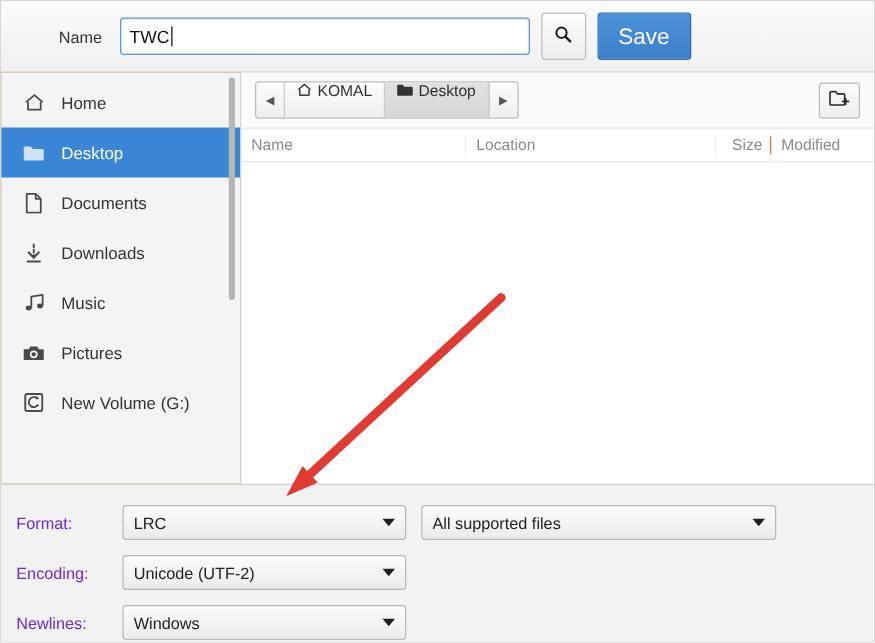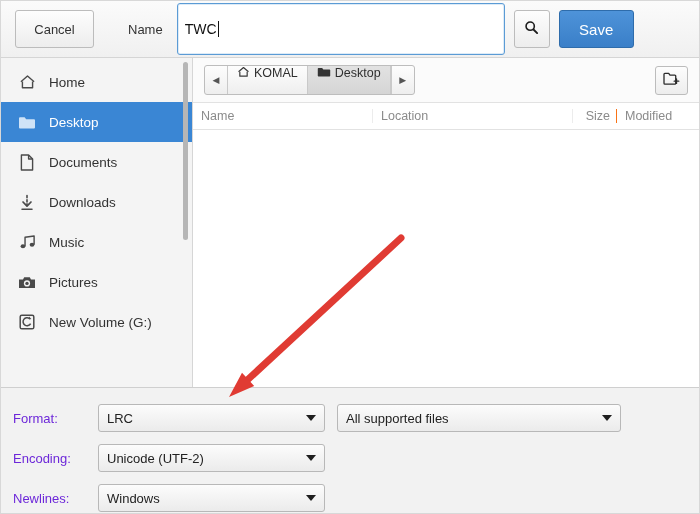--- a/index.html
+++ b/index.html
@@ -54,21 +54,21 @@
   }
   .name-label {
     font-size: 13px;
     color: #333;
     margin-left: 34px;
     margin-right: 14px;
     white-space: nowrap;
   }
   .name-field {
     width: 328px;
-    height: 52px;
+    height: 30px;
     border: 1px solid #5b9bd5;
     border-radius: 3px;
     background: #ffffff;
     display: flex;
     align-items: center;
     padding: 0 7px;
     box-sizing: border-box;
     box-shadow: 0 0 0 1px rgba(120,175,225,0.25) inset;
   }
   .name-value {
@@ -91,21 +91,21 @@
     justify-content: center;
   }
   .save-btn {
     width: 75px;
     height: 38px;
     margin-left: 9px;
     background: linear-gradient(#4e93d9, #3a7fc8);
     border: 1px solid #2e6cab;
     border-radius: 3px;
     color: #fff;
-    font-size: 15px;
+    font-size: 18px;
     cursor: pointer;
     box-sizing: border-box;
   }
 
   
   .body-area {
     flex: 1;
     display: flex;
     min-height: 0;
     background: #a16207;
@@ -310,21 +310,20 @@
     pointer-events: none;
     z-index: 50;
   }
 </style>
 </head>
 <body>
 
 <div id="app">
 
   <div class="topbar">
-    <button class="btn cancel-btn">Cancel</button>
 
     <div class="name-label">Name</div>
 
     <div class="name-field">
       <span class="name-value">TWC</span>
         <span class="caret"></span>
     </div>
 
     <button class="btn search-btn">
       <span>

